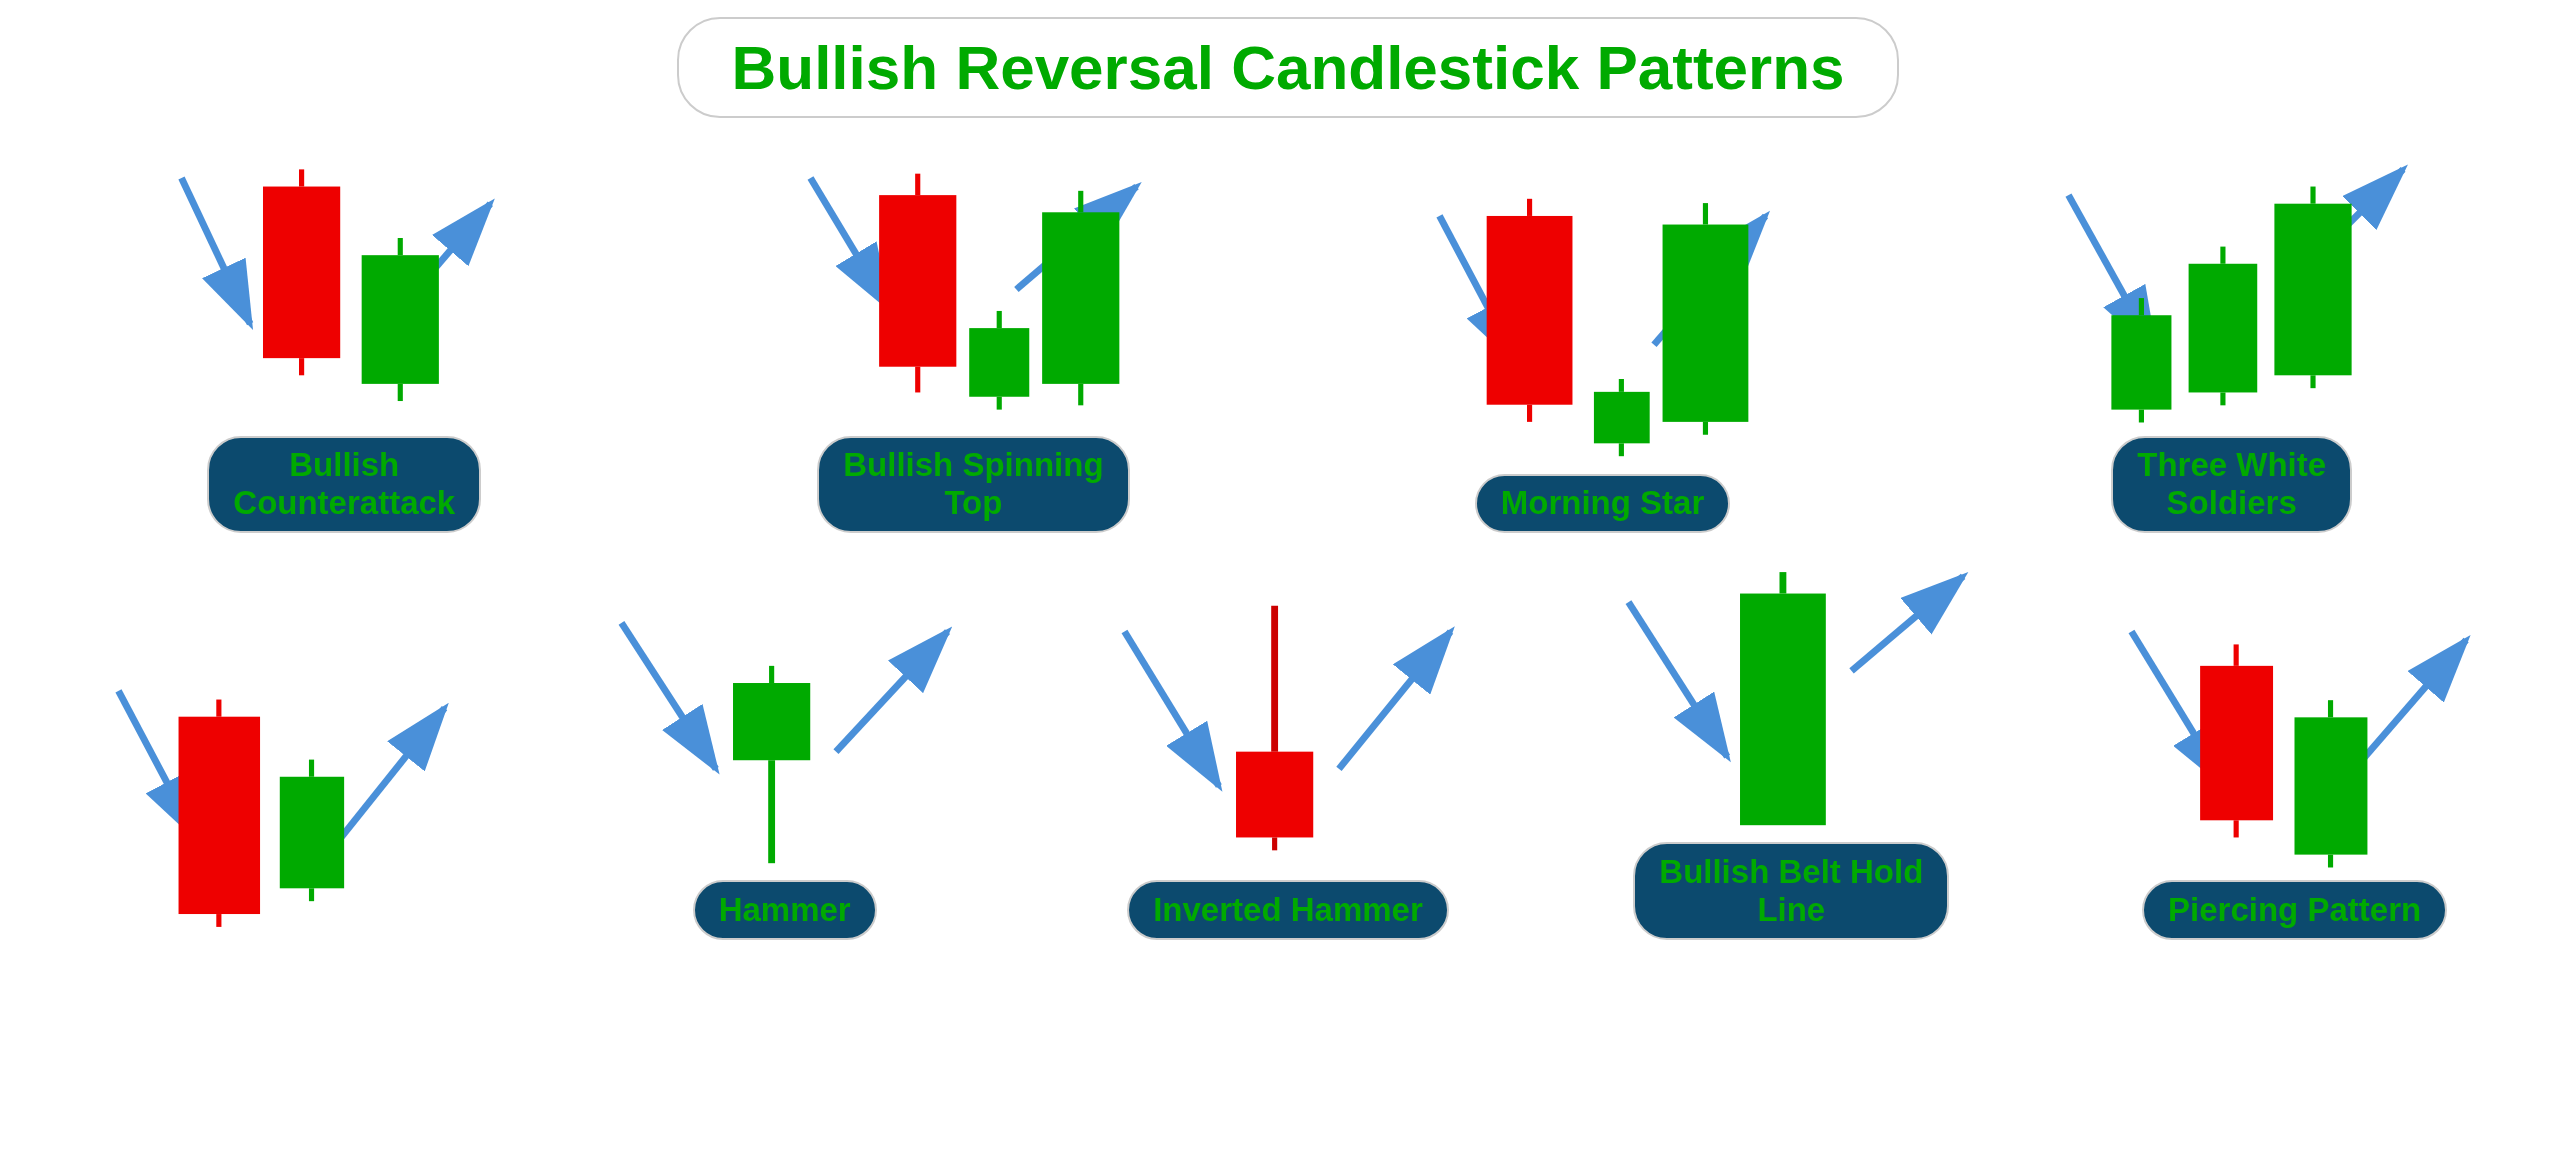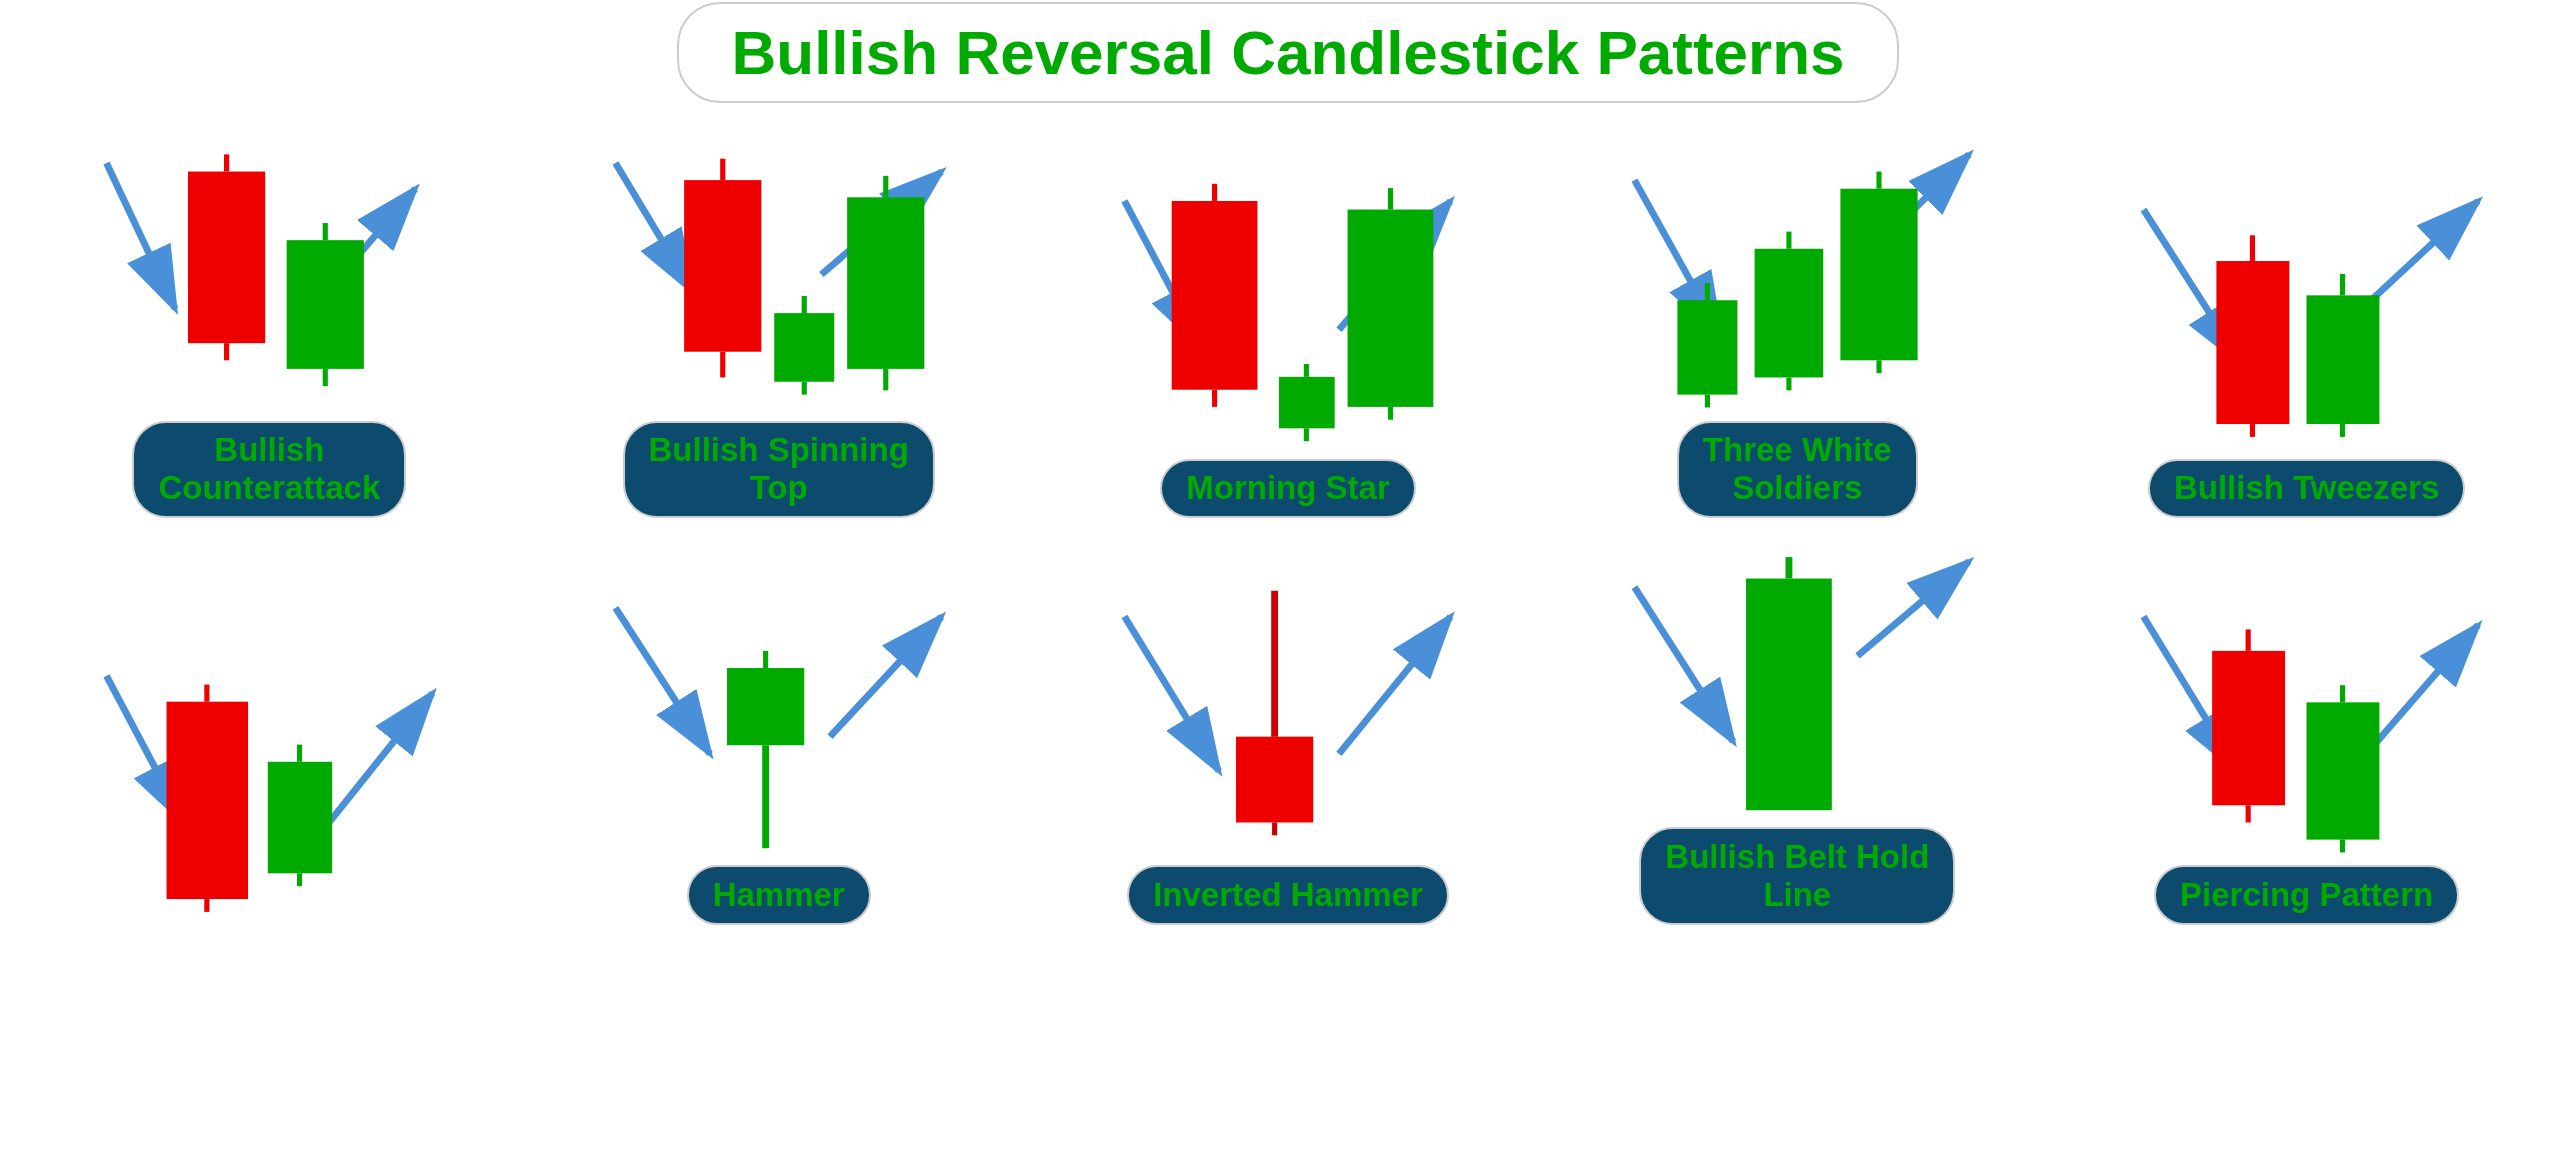--- a/index.html
+++ b/index.html
@@ -7,21 +7,21 @@
       background: #fff;
       font-family: Arial, sans-serif;
       width: 2576px;
       min-height: 1150px;
       overflow: hidden;
     }
     .page {
       width: 2576px;
       min-height: 1150px;
       position: relative;
-      padding: 2px;
+      padding: 17px;
     }
     .main-title {
       text-align: center;
       font-size: 62px;
       font-weight: bold;
       color: #00aa00;
       border: 2.6px solid #ccc;
       border-radius: 43px;
       display: inline-block;
       padding: 13px 52px;
@@ -180,42 +180,20 @@
             <line x1="240" y1="280" x2="240" y2="295" stroke="#00aa00" stroke-width="6"></line>
 
             <rect x="300" y="60" width="90" height="200" fill="#00aa00"></rect>
             <line x1="345" y1="40" x2="345" y2="60" stroke="#00aa00" stroke-width="6"></line>
             <line x1="345" y1="260" x2="345" y2="275" stroke="#00aa00" stroke-width="6"></line>
           </svg>
         </div>
         <div class="label-bubble">Three White<br>Soldiers</div>
       </div>
 
-      <div class="pattern-cell">
-        <div class="candle-area">
-          <svg width="429" height="275" viewBox="0 0 500 320">
-            <defs>
-              <marker id="arrowBlue5" markerWidth="10" markerHeight="7" refX="9" refY="3.5" orient="auto">
-                <polygon points="0 0, 10 3.5, 0 7" fill="#4a90d9"></polygon>
-              </marker>
-            </defs>
-            <line x1="60" y1="40" x2="175" y2="220" stroke="#4a90d9" stroke-width="8" marker-end="url(#arrowBlue5)"></line>
-            <line x1="310" y1="160" x2="450" y2="30" stroke="#4a90d9" stroke-width="8" marker-end="url(#arrowBlue5)"></line>
-
-            <rect x="145" y="100" width="85" height="190" fill="#e00"></rect>
-            <line x1="187" y1="70" x2="187" y2="100" stroke="#e00" stroke-width="6"></line>
-            <line x1="187" y1="290" x2="187" y2="305" stroke="#e00" stroke-width="6"></line>
-
-            <rect x="250" y="140" width="85" height="150" fill="#00aa00"></rect>
-            <line x1="292" y1="115" x2="292" y2="140" stroke="#00aa00" stroke-width="6"></line>
-            <line x1="292" y1="290" x2="292" y2="305" stroke="#00aa00" stroke-width="6"></line>
-          </svg>
-        </div>
-        <div class="label-bubble">Bullish Tweezers</div>
-      </div>
 
     </div>
 
     <div class="row">
 
 
       <div class="pattern-cell">
         <div class="candle-area">
           <svg width="429" height="275" viewBox="0 0 500 320">
             <defs>

